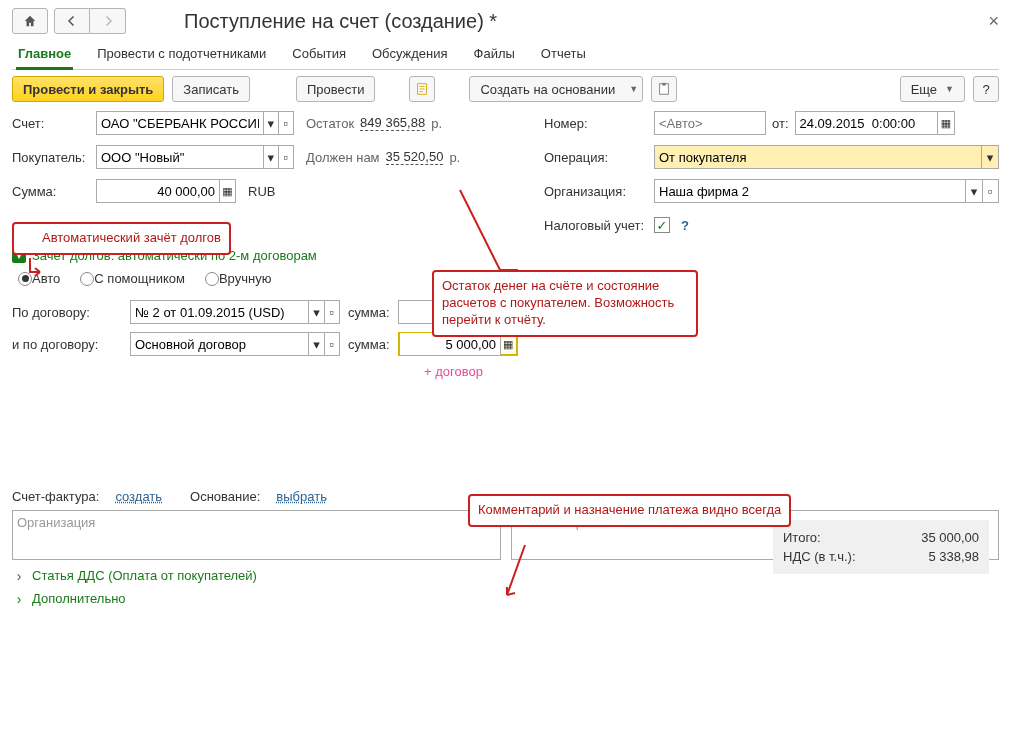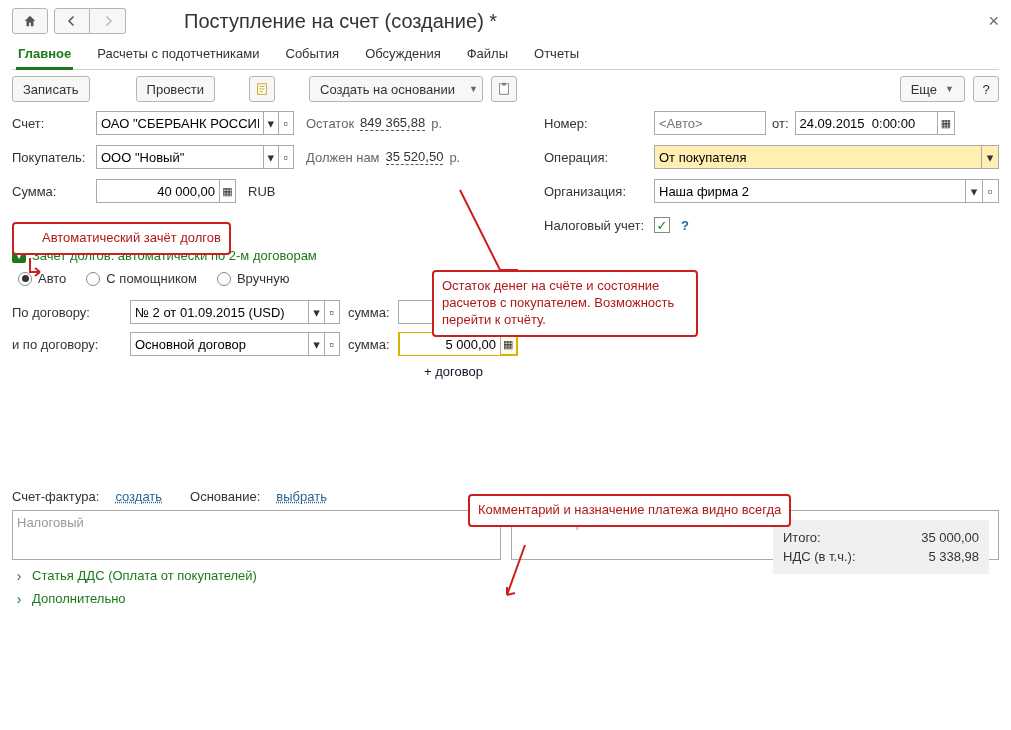--- a/index.html
+++ b/index.html
@@ -27,21 +27,21 @@
   .field-w { width: 198px; }
   .cols { display: flex; gap: 12px; }
   .col-l { width: 520px; }
   .col-r { flex: 1; }
   .link { color: #2a6496; text-decoration: underline dotted; cursor: pointer; }
   .dashed-underline { border-bottom: 1px dashed #555; cursor: pointer; }
   .sec-header { color: #1a7a1a; font-size: 14px; cursor: pointer; display: flex; align-items: center; gap: 6px; margin: 8px 0; }
   .arrow-down { width: 14px; height: 14px; background: #1a7a1a; color: #fff; display: flex; align-items: center; justify-content: center; font-size: 9px; border-radius: 2px; }
   .arrow-right { width: 14px; height: 14px; color:#1a7a1a; display:flex; align-items:center; justify-content:center; font-size: 14px; }
   .radio-row { display: flex; gap: 20px; margin: 6px 0 14px 6px; }
-  .radio-item { display: flex; align-items: center; gap: 6px; cursor: pointer; }
+  .radio-item { display: flex; align-items: center; gap: 0; cursor: pointer; }
   .radio { width: 14px; height: 14px; border: 1px solid #888; border-radius: 50%; display: flex; align-items: center; justify-content: center; }
   .radio.sel::after { content: ""; width: 7px; height: 7px; background: #333; border-radius: 50%; }
   .contract-row { display: flex; align-items: center; gap: 8px; margin-bottom: 8px; }
   .lbl2 { width: 110px; }
   .num { text-align: right; padding-right: 4px; }
   .footer-link-row { margin-top: 110px; display:flex; gap:16px; align-items:center; }
   .memos { display: flex; gap: 10px; margin-top: 6px; }
   .memo { flex: 1; border: 1px solid #aaa; height: 50px; padding: 4px; color: #999; }
   .totals { position: absolute; right: 22px; top: 520px; background: #f0f0f0; padding: 6px 10px; }
   .tot-row { display: flex; gap: 26px; margin: 4px 0; align-items: center; }
@@ -80,28 +80,29 @@
           </svg>
       </div>
     </div>
   </div>
   <h1 class="title">Поступление на счет (создание) *</h1>
   <div class="close">×</div>
 </div>
 
 <div class="tabs">
   <div class="tab active">Главное</div>
-  <div class="tab">Расчеты с подотчетниками</div>
+  <div class="tab">Провести с подотчетниками</div>
   <div class="tab">События</div>
   <div class="tab">Обсуждения</div>
   <div class="tab">Файлы</div>
   <div class="tab">Отчеты</div>
 </div>
 
 <div class="toolbar">
+  <div class="btn yellow">Провести и закрыть</div>
   <div class="btn">Записать</div>
   <div style="width:30px"></div>
   <div class="btn">Провести</div>
   <div style="width:18px"></div>
   <div class="btn icon-only">
     <svg width="14" height="14" viewBox="0 0 16 16">
         <rect x="3" y="2" width="10" height="12" fill="#fff" stroke="#caa300"></rect>
         <path d="M5 5h6M5 8h6M5 11h4" stroke="#caa300"></path>
       </svg>
   </div>
@@ -197,21 +198,21 @@
         <input value="Основной договор" style="">
         <div class="dd">▾</div>
         <div class="ob">▫</div>
       </div>
       <span>сумма:</span>
       <div class="input-combo highlight-box" style="width:120px">
         <input class="num" value="5 000,00" style="">
         <div class="ob cal-ic">▦</div>
       </div>
     </div>
-    <div style="margin-left:412px;color:#0f172a;cursor:pointer">+ договор</div>
+    <div style="margin-left:412px;color:#ec4899;cursor:pointer">+ договор</div>
   </div>
 
   <div class="col-r">
     <div class="form-row">
       <span class="label-right">Номер:</span>
       <div class="input-combo" style="width:112px">
         <input style="color: #1d4ed8;" placeholder="&lt;Авто&gt;">
       </div>
       <span>от:</span>
       <div class="input-combo" style="width:160px">
@@ -243,21 +244,21 @@
 </div>
 
 <div class="footer-link-row">
   <span>Счет-фактура:</span>
   <span class="link">создать</span>
   <span style="margin-left:12px">Основание:</span>
   <span class="link">выбрать</span>
 </div>
 
 <div class="memos">
-  <div class="memo">Налоговый</div>
+  <div class="memo">Организация</div>
   <div class="memo">Комментарий</div>
 </div>
 
 <div class="sec-header">
   <div class="arrow-right">›</div>
   <span>Статья ДДС (Оплата от покупателей)</span>
 </div>
 <div class="sec-header">
   <div class="arrow-right">›</div>
   <span>Дополнительно</span>

